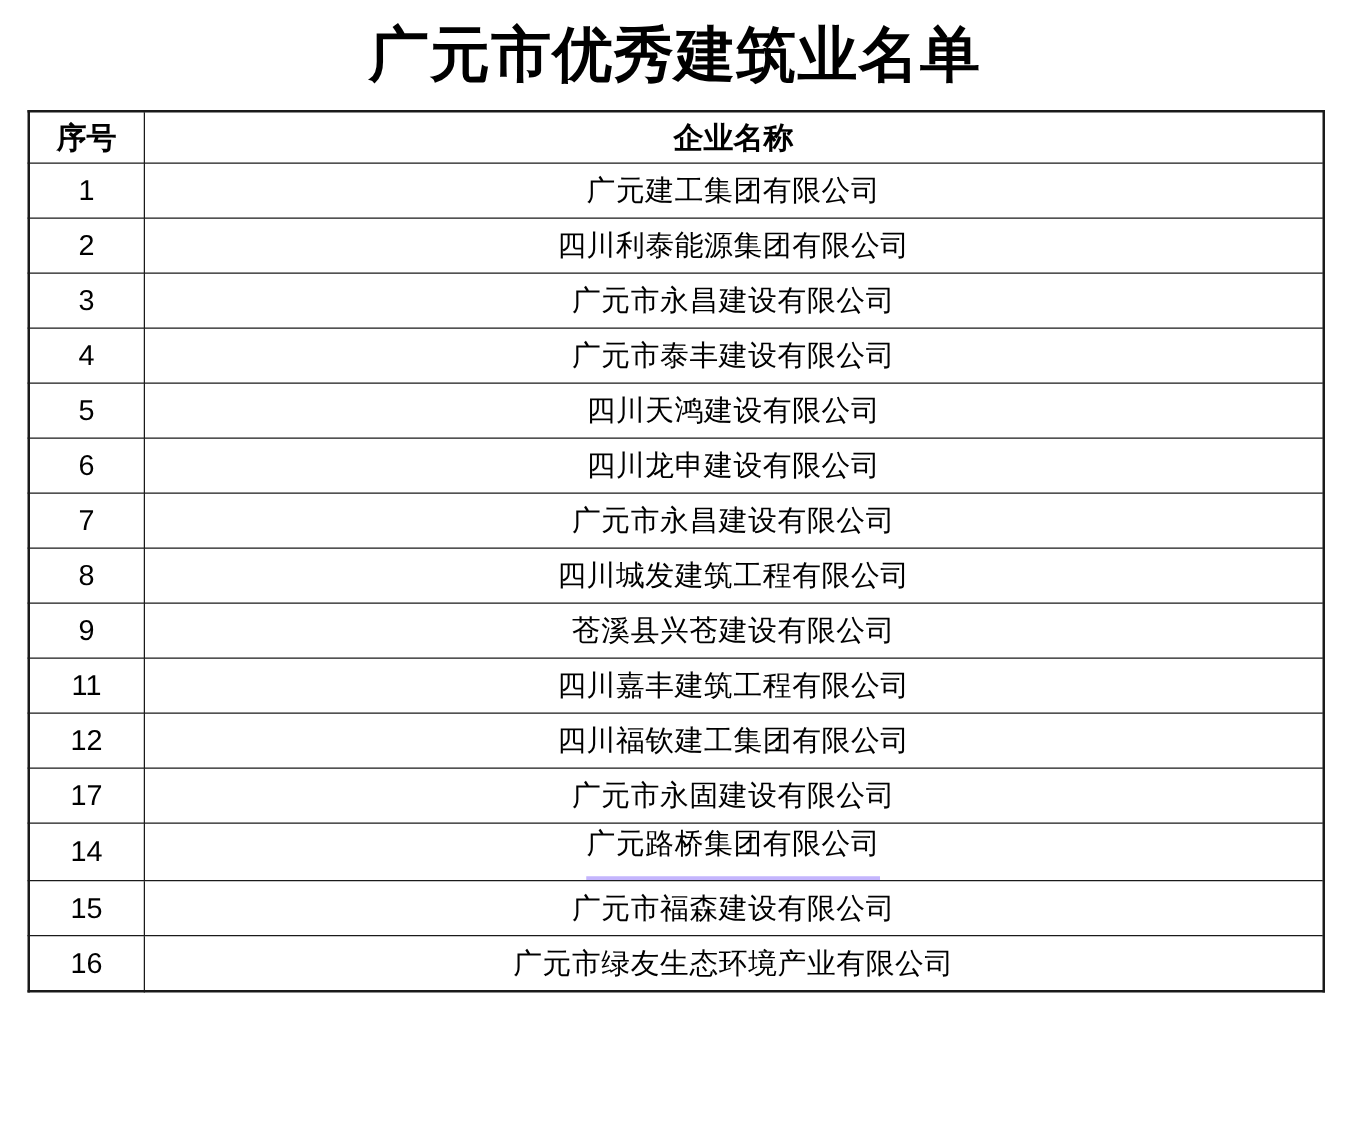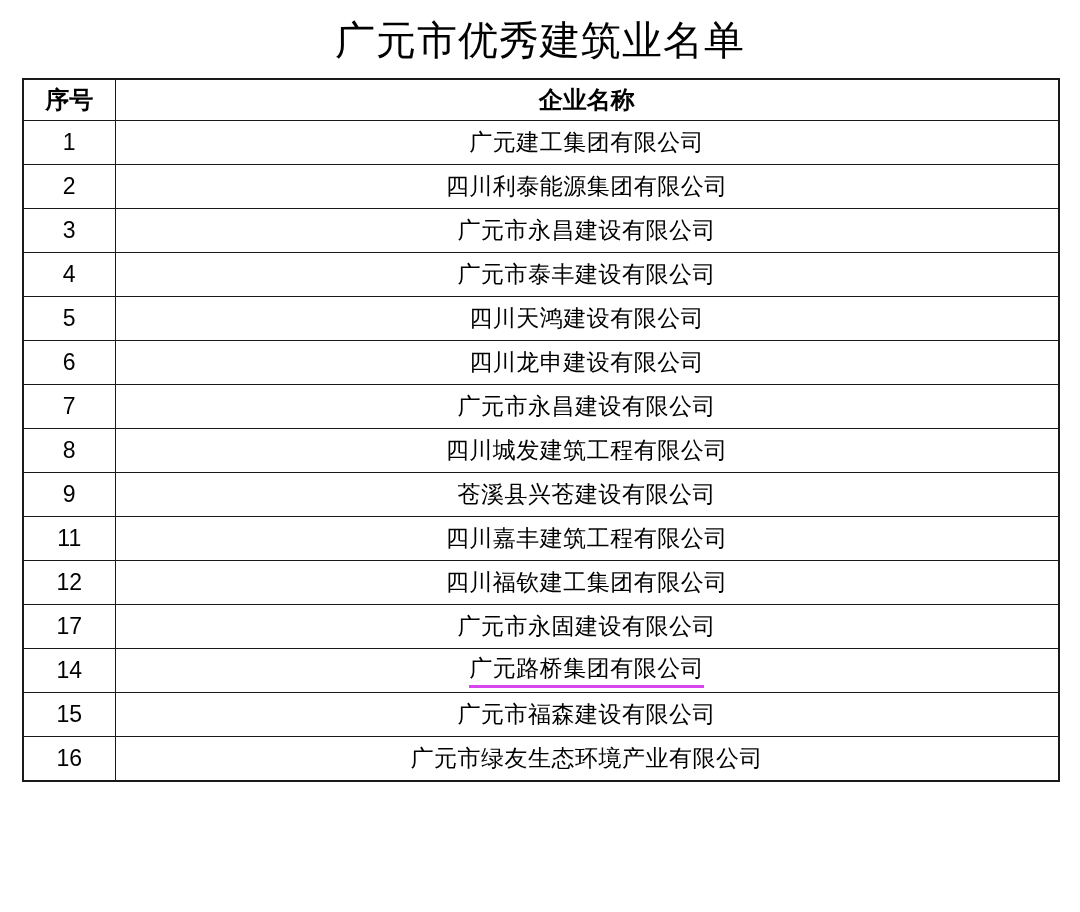--- a/index.html
+++ b/index.html
@@ -15,22 +15,22 @@
     overflow: hidden;
   }
   .page {
     width: 1080px;
     height: 912px;
     position: relative;
     box-sizing: border-box;
   }
   .doc-title {
     text-align: center;
-    font-size: 40px;
-    font-weight: normal;
+    font-size: 48px;
+    font-weight: bold;
     letter-spacing: 1px;
     padding-top: 16px;
     padding-bottom: 14px;
     line-height: 1.2;
     color: #000000;
   }
   .table-wrap {
     padding: 0 22px 0 22px;
   }
   table.list {
@@ -59,22 +59,22 @@
   }
   .cell-no {
     font-size: 23px;
   }
   .cell-name {
     font-size: 24px;
     letter-spacing: 0.5px;
   }
   .highlight {
     display: inline-block;
-    border-bottom: 3px solid #d946ef;
-    padding-bottom: 1px;
+    border-bottom: 3px solid #c4b5fd;
+    padding-bottom: 11px;
     font-family: Liberation Mono, monospace;
   }
 </style>
 </head>
 <body>
 
 <div class="page">
 
   <div class="doc-title">广元市优秀建筑业名单</div>
 

